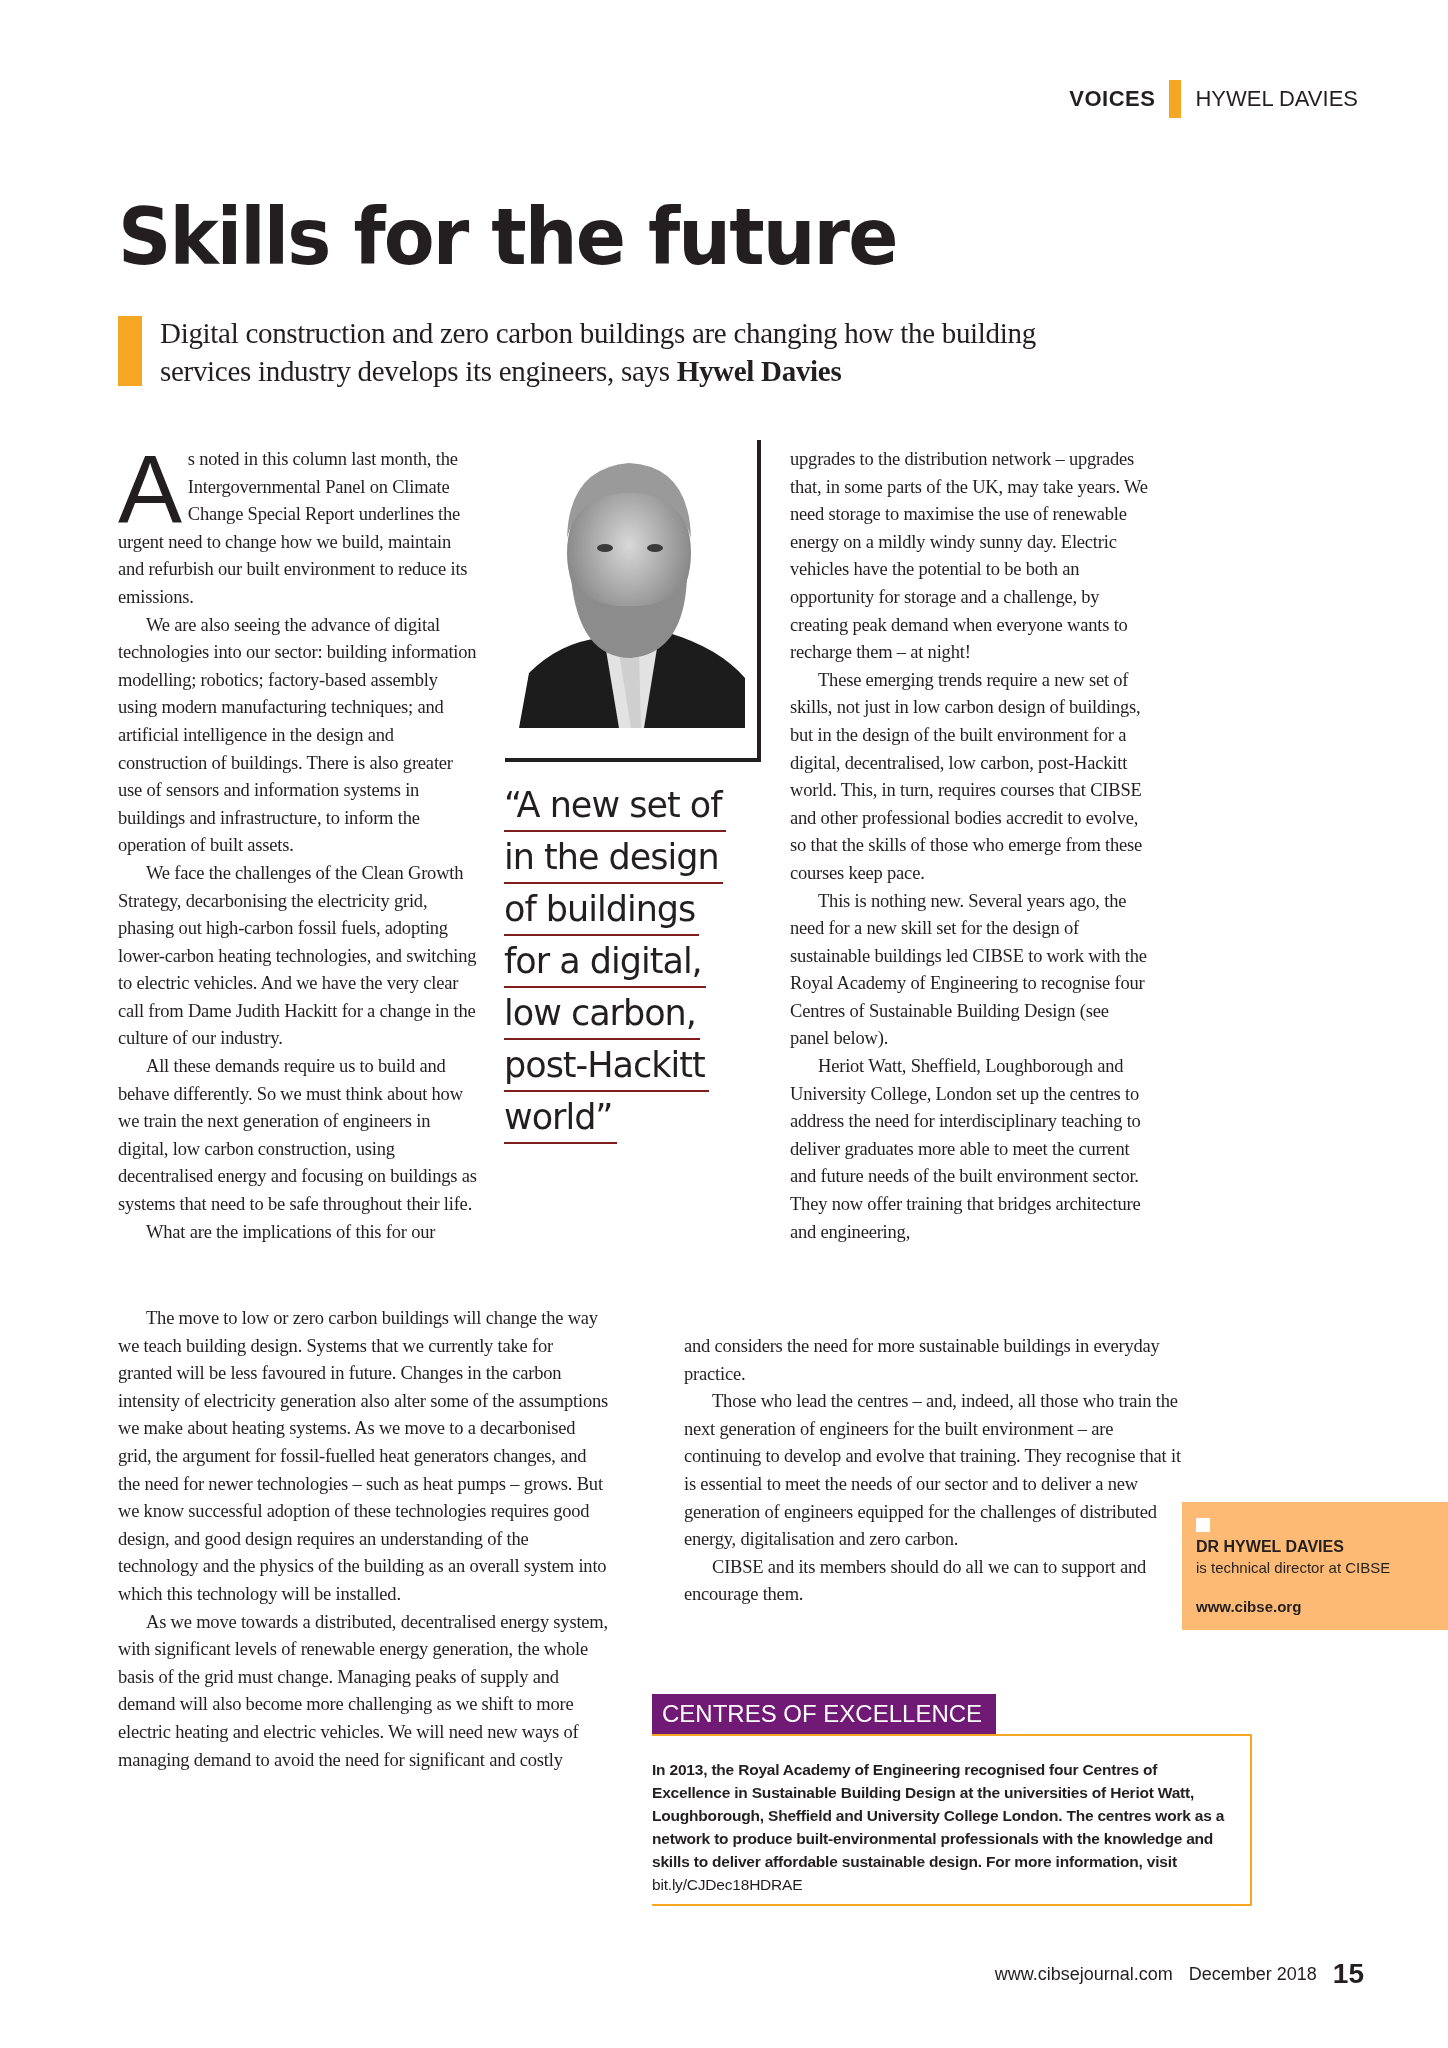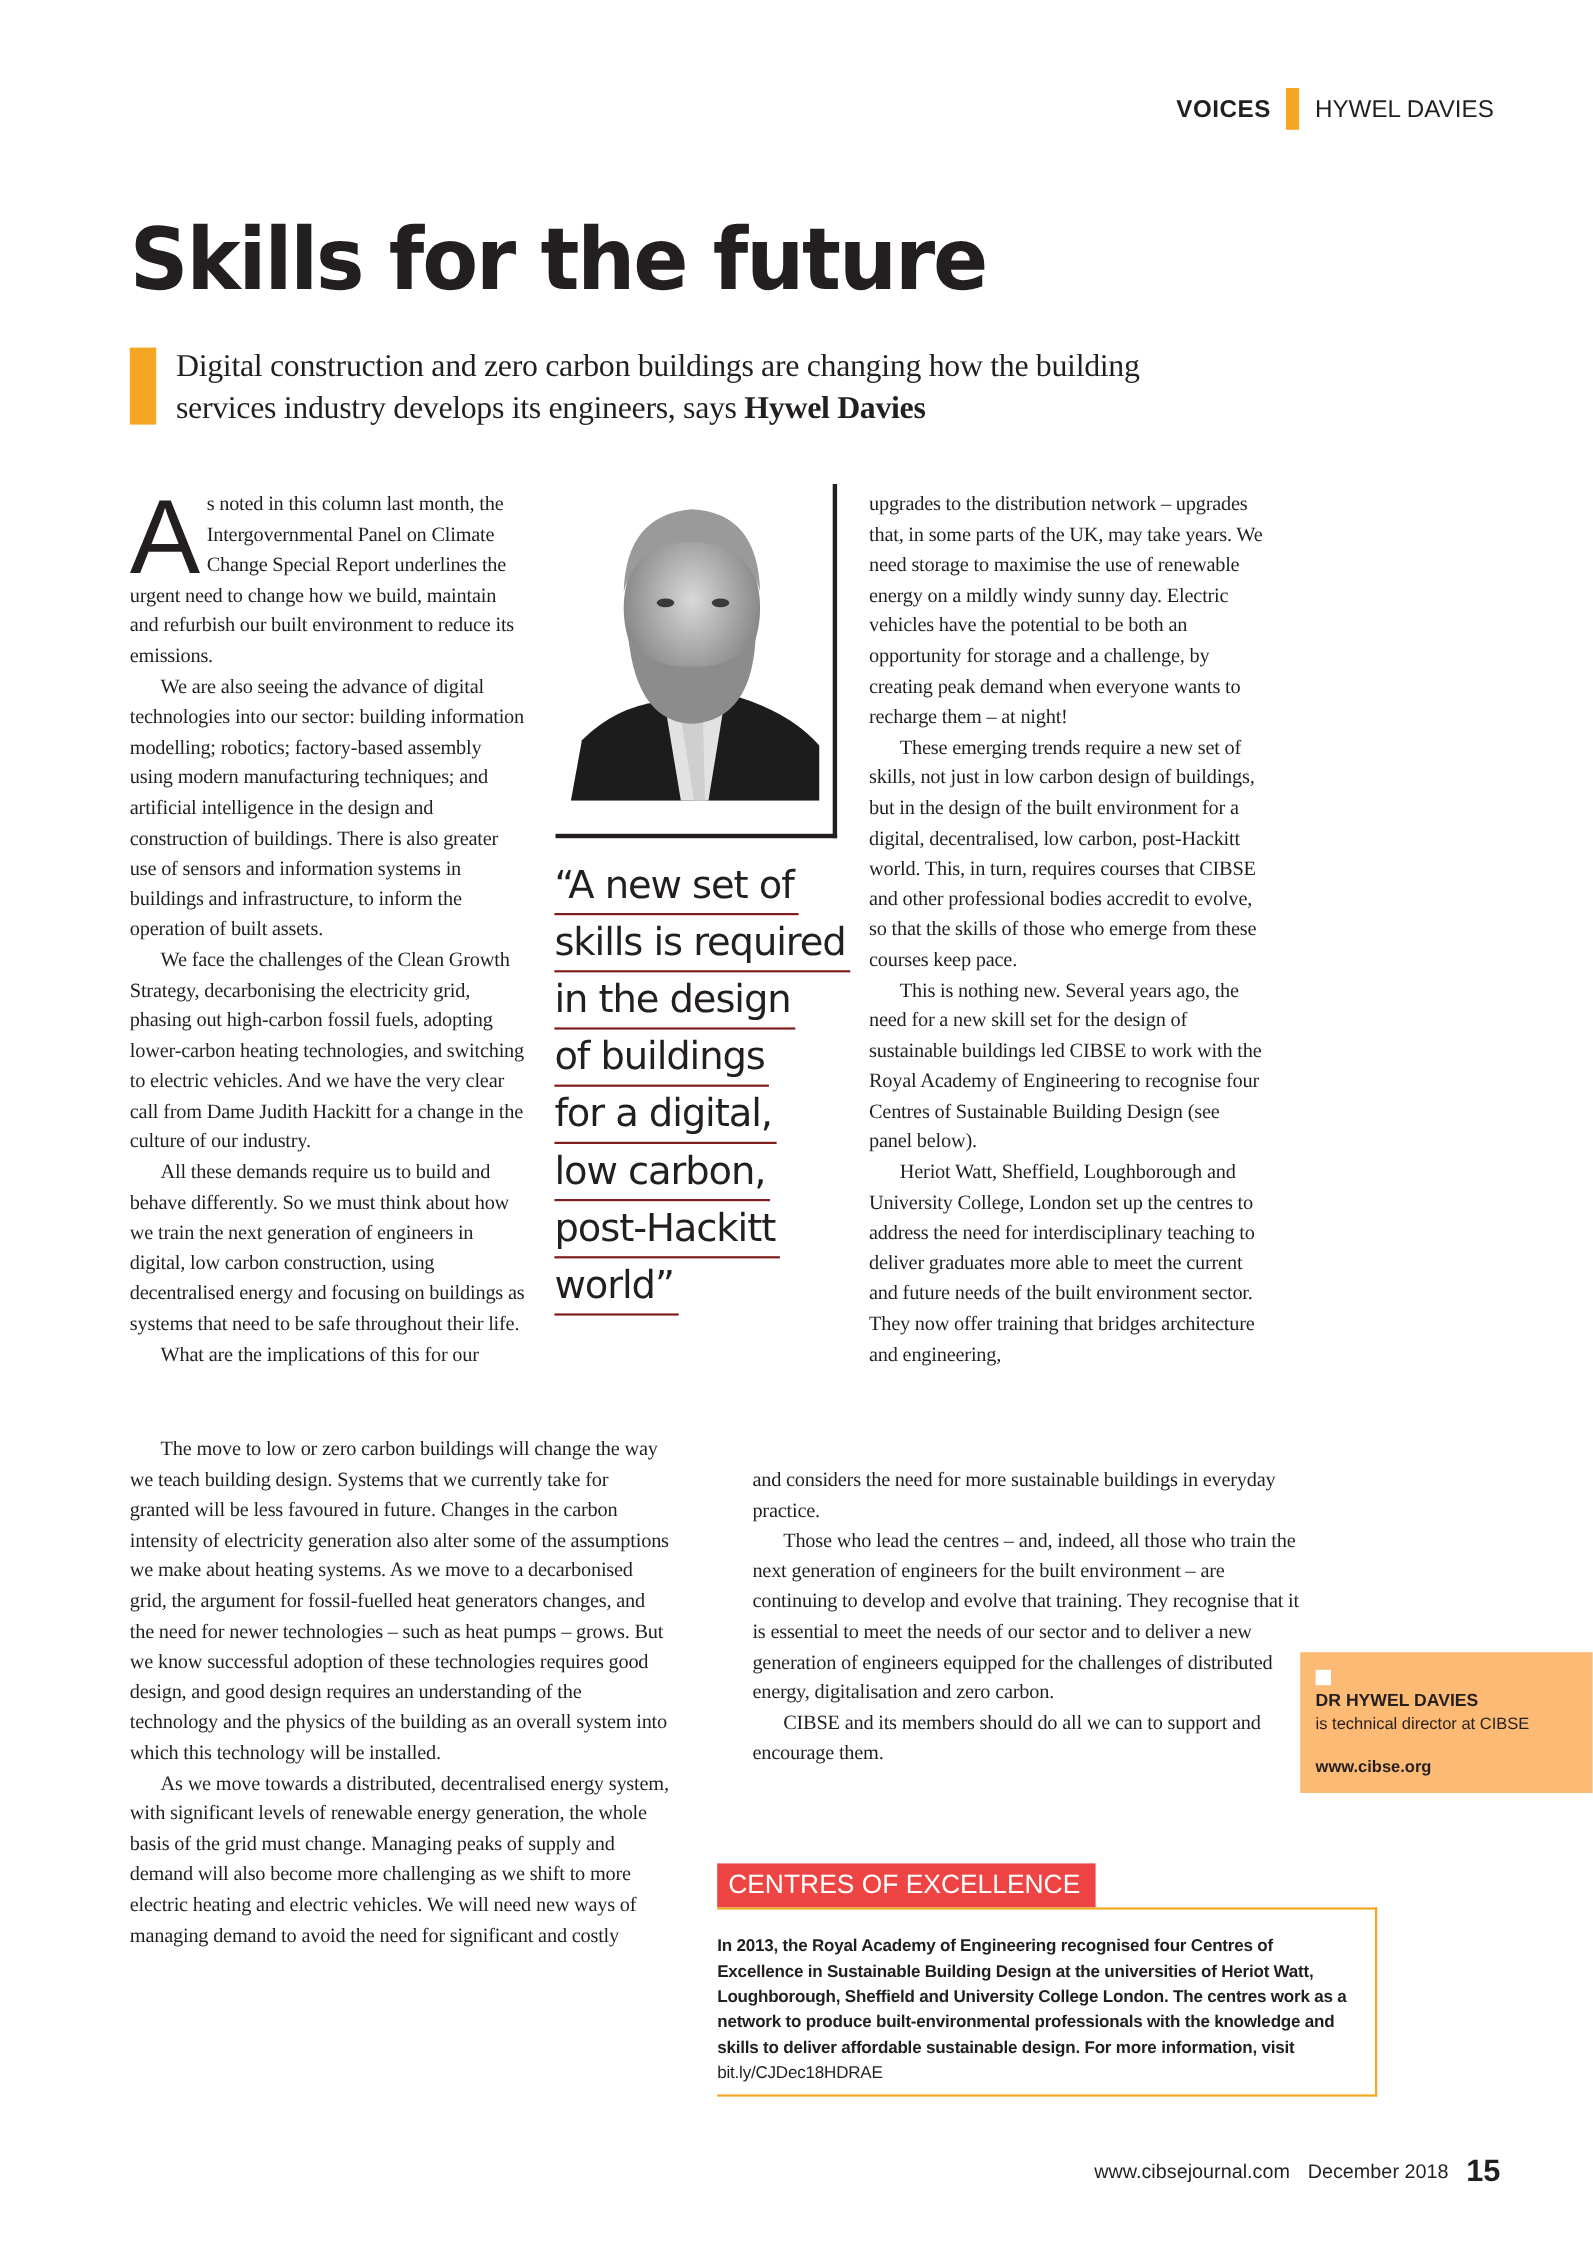--- a/index.html
+++ b/index.html
@@ -24,21 +24,21 @@
   #col2-wide { left:684px; top:1333px; width:500px; }
   .photo-frame { position:absolute; left:505px; top:440px; width:252px; height:318px; border-right:4px solid #231f20; border-bottom:4px solid #231f20; }
   .photo { position:absolute; left:14px; top:8px; width:226px; height:280px; }
   .pullquote { position:absolute; left:504px; top:780px; font-family:"DejaVu Sans",sans-serif; font-size:35px; line-height:50px; letter-spacing:-1px; }
   .pullquote div { display:block; width:max-content; border-bottom:2px solid #7f1d1d; padding-right:4px; }
   .bio { position:absolute; left:1182px; top:1502px; width:266px; height:128px; background:#fdba74; font-family:"Liberation Sans",sans-serif; }
   .bio .sq { position:absolute; left:14px; top:16px; width:14px; height:14px; background:#ffffff; }
   .bio .name { position:absolute; left:14px; top:36px; font-weight:bold; font-size:16px; color:#231f20; }
   .bio .role { position:absolute; left:14px; top:56px; font-size:15px; line-height:19px; color:#231f20; width:200px; }
   .bio .url { position:absolute; left:14px; top:96px; font-weight:bold; font-size:15px; color:#231f20; }
-  .panel-tab { position:absolute; left:652px; top:1694px; width:344px; height:40px; background:#ef4444; color:#ffffff; font-family:"Liberation Sans",sans-serif; font-size:24px; line-height:40px; padding-left:10px; box-sizing:border-box; }
+  .panel-tab { position:absolute; left:652px; top:1694px; width:344px; height:40px; background:#701a75; color:#ffffff; font-family:"Liberation Sans",sans-serif; font-size:24px; line-height:40px; padding-left:10px; box-sizing:border-box; }
   .panel { position:absolute; left:652px; top:1734px; width:600px; height:172px; border:2px solid #f5a623; border-left:none; box-sizing:border-box; }
   .panel p { margin:22px 18px 0 0; font-family:"Liberation Sans",sans-serif; font-weight:bold; font-size:15.5px; line-height:23px; letter-spacing:-0.2px; color:#231f20; }
   .panel p .n { font-weight:normal; }
   .footer { position:absolute; right:84px; top:1958px; font-family:"Liberation Sans",sans-serif; font-size:18px; display:flex; gap:16px; align-items:center; }
   .footer .page { font-weight:bold; font-size:28px; }
 </style>
 </head>
 <body>
 
 <div class="header">
@@ -81,21 +81,20 @@
     <ellipse cx="110" cy="105" rx="62" ry="78" fill="url(#face)"></ellipse>
     <path d="M48 90 Q50 20 110 15 Q170 18 172 90 Q160 45 110 45 Q60 45 48 90 Z" fill="#9a9a9a"></path>
     <path d="M52 130 Q60 210 112 210 Q165 205 168 130 Q150 160 110 158 Q70 160 52 130 Z" fill="#8c8c8c"></path>
     <ellipse cx="86" cy="100" rx="8" ry="4" fill="#3a3a3a"></ellipse>
     <ellipse cx="136" cy="100" rx="8" ry="4" fill="#3a3a3a"></ellipse>
   </svg>
 </div>
 
 <div class="pullquote">
   <div>“A new set of</div>
-  <div>skills is required</div>
   <div>in the design</div>
   <div>of buildings</div>
   <div>for a digital,</div>
   <div>low carbon,</div>
   <div>post-Hackitt</div>
   <div>world”</div>
 </div>
 
 <div class="col serif" id="col2">
   <p class="noindent">upgrades to the distribution network – upgrades that, in some parts of the UK, may take years. We need storage to maximise the use of renewable energy on a mildly windy sunny day. Electric vehicles have the potential to be both an opportunity for storage and a challenge, by creating peak demand when everyone wants to recharge them – at night!</p>

